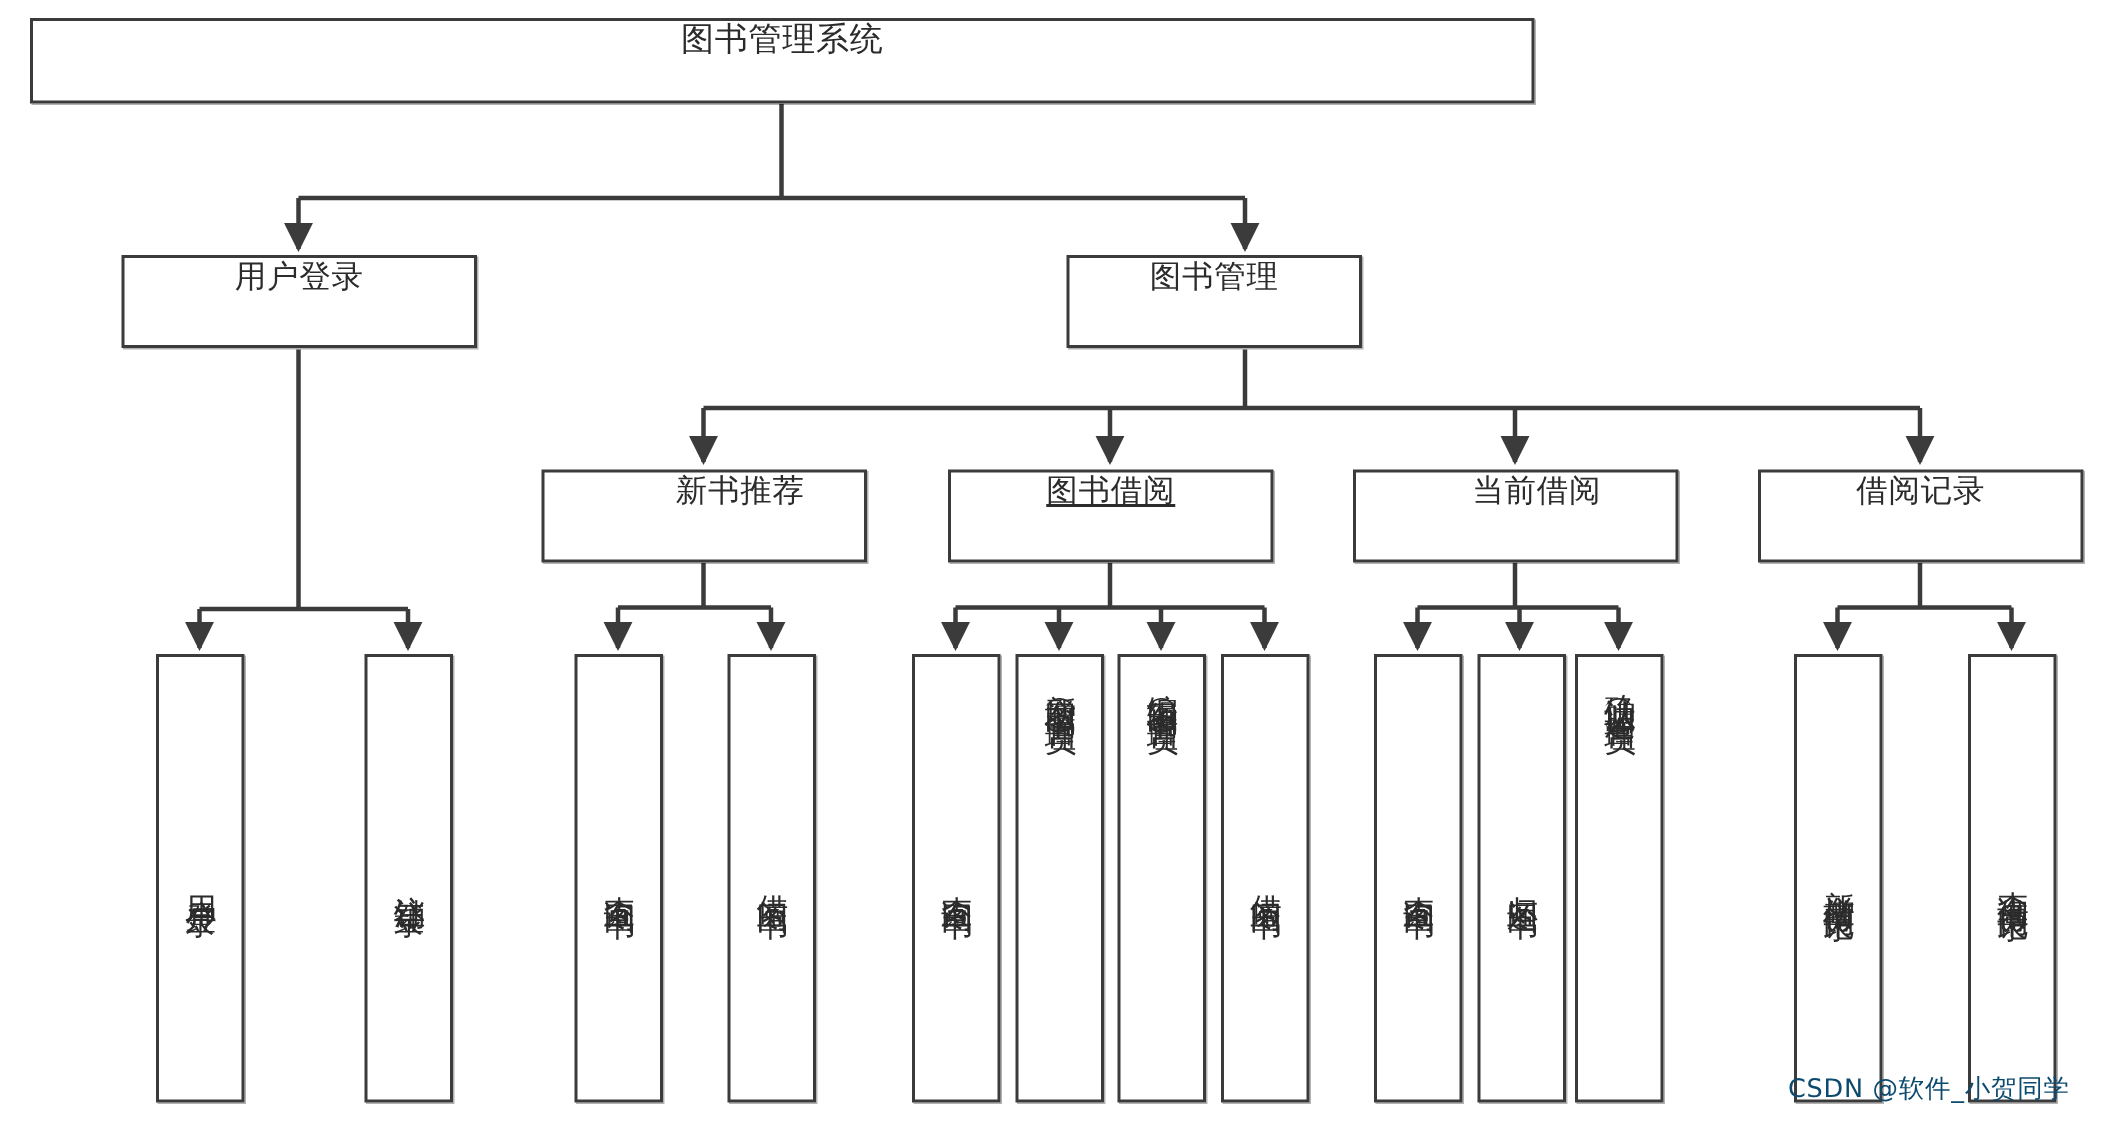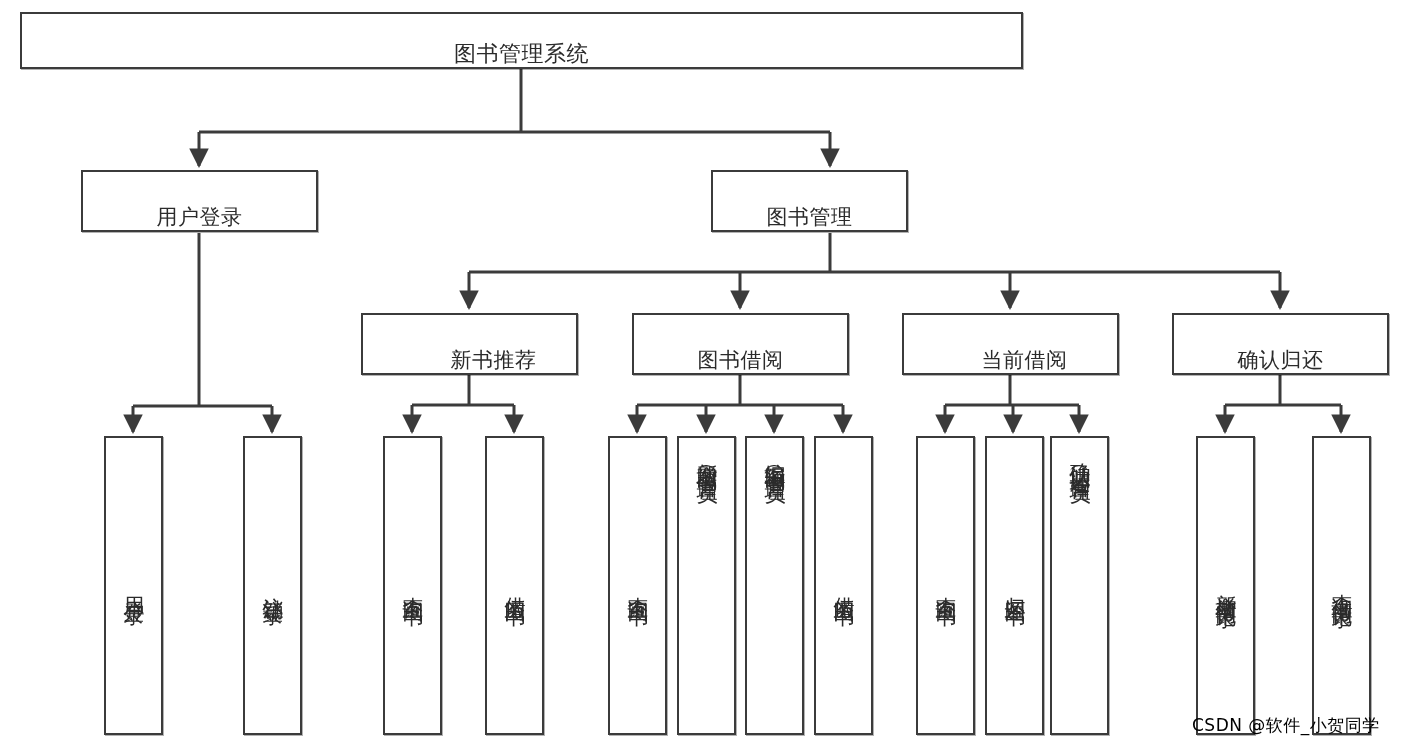--- a/index.html
+++ b/index.html
@@ -24,21 +24,21 @@
     top: 0;
     width: 1405px;
     height: 747px;
   }
   .node {
     position: absolute;
     box-sizing: border-box;
     border: 2px solid #3b3b3b;
     background: #ffffff;
     display: flex;
-    align-items: flex-end;
+    align-items: flex-start;
     justify-content: center;
     color: #2b2b2b;
     box-shadow: 1px 1px 0 rgba(0,0,0,0.30);
   }
   .node .label {
     display: block;
     text-align: center;
     line-height: 1.18;
     white-space: nowrap;
   }
@@ -66,21 +66,21 @@
     white-space: nowrap;
   }
   
   .node.vert.mid {
     align-items: center;
     padding-top: 0;
   }
   .watermark {
     position: absolute;
     font-size: 17px;
-    color: #000000;
+    color: #0c4a6e;
     white-space: nowrap;
     letter-spacing: 0.5px;
     pointer-events: none;
   }
 </style>
 </head>
 <body>
 
 <div id="canvas">
 
@@ -145,30 +145,30 @@
   </div>
 
   <div class="node horiz" style="left:711px; top:170px; width:197px; height:62px;">
     <span class="label">图书管理</span>
   </div>
 
   <div class="node horiz" style="left:361px; top:313px; width:217px; height:62px;padding-left:48px;">
     <span class="label">新书推荐</span>
   </div>
 
-  <div class="node horiz" style="left:632px; top:313px; width:217px; height:62px;">
+  <div class="node horiz" style="left:632px; top:313px; width:217px; height:62px;text-decoration:underline;">
     <span class="label">图书借阅</span>
   </div>
 
   <div class="node horiz" style="left:902px; top:313px; width:217px; height:62px;padding-left:28px;">
     <span class="label">当前借阅</span>
   </div>
 
   <div class="node horiz" style="left:1172px; top:313px; width:217px; height:62px;">
-    <span class="label">确认归还</span>
+    <span class="label">借阅记录</span>
   </div>
 
   <div class="node vert mid" style="left:104px; top:436px; width:59px; height:299px;">
     <span class="label">用户登录</span>
   </div>
   <div class="node vert mid" style="left:243px; top:436px; width:59px; height:299px;">
     <span class="label">注销登录</span>
   </div>
 
   <div class="node vert mid" style="left:383px; top:436px; width:59px; height:299px;">

